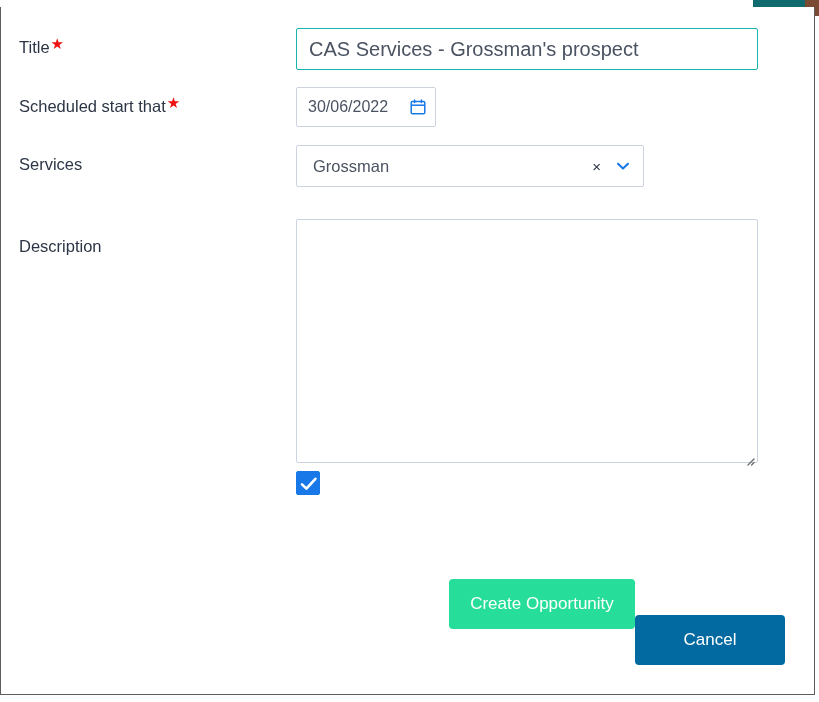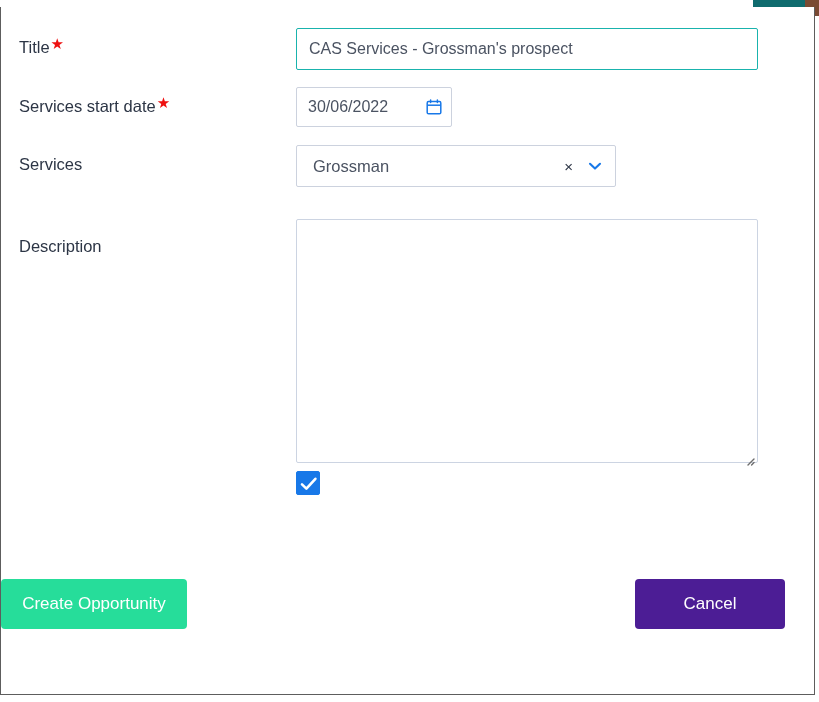--- a/index.html
+++ b/index.html
@@ -131,29 +131,29 @@
   .control-col { position: absolute; left: 295px; }
 
   .text-input {
     width: 462px;
     height: 42px;
     box-sizing: border-box;
     border: 1px solid #19b3ad;
     border-radius: 2px;
     background: #ffffff;
     padding: 0 12px;
-    font-size: 16px;
+    font-size: 20px;
     color: #4b5362;
     font-family: "Liberation Sans", sans-serif;
     outline: none;
   }
 
   .date-wrap {
     position: relative;
-    width: 156px;
+    width: 140px;
     height: 40px;
     box-sizing: border-box;
     border: 1px solid #ccd2de;
     border-radius: 2px;
     background: #fff;
     display: flex;
     align-items: center;
   }
   .date-value {
     font-size: 16px;
@@ -165,21 +165,21 @@
     position: absolute;
     right: 9px;
     top: 50%;
     transform: translateY(-50%);
     width: 16px; height: 16px;
     cursor: pointer;
   }
 
   .select-wrap {
     position: relative;
-    width: 320px;
+    width: 348px;
     height: 42px;
     box-sizing: border-box;
     border: 1px solid #ccd2de;
     border-radius: 2px;
     background: #fff;
     display: flex;
     align-items: center;
   }
   .select-value {
     font-size: 16.5px;
@@ -253,22 +253,21 @@
     border: 1px solid #ccd4e2;
   }
 
   
   .btn-row {
     position: absolute;
     left: 0;
     top: 572px;
     width: 100%;
     display: flex;
-    justify-content: space-between;
-    gap: 30px;
+    justify-content: flex-end;
     padding-right: 29px;
     box-sizing: border-box;
   }
   .btn {
     border: none;
     border-radius: 4px;
     color: #ffffff;
     font-size: 17px;
     font-family: "Liberation Sans", sans-serif;
     cursor: pointer;
@@ -276,21 +275,22 @@
     display: inline-flex;
     align-items: center;
     justify-content: center;
   }
   .btn-primary {
     width: 186px;
     background: #26dd9a;
   }
   .btn-cancel {
     width: 150px;
-    background: #4c1d95;
+    background: #0369a1;
+    margin-top: 36px;
   }
 </style>
 </head>
 <body>
 
 <div class="desktop">
   <div class="desktop-teal-chip"></div>
   <div class="desktop-brown-chip"></div>
 </div>
 
@@ -303,21 +303,21 @@
       <div class="field-label" style="top:10px;">
         <span>Title</span><span class="req-star">★</span>
       </div>
       <div class="control-col" style="top:0;">
         <input class="text-input" type="text" value="CAS Services - Grossman's prospect" style="">
       </div>
     </div>
 
     <div class="form-row" style="top:80px; height:40px;">
       <div class="field-label" style="top:10px;">
-        <span>Services start date</span><span class="req-star">★</span>
+        <span>Scheduled start that</span><span class="req-star">★</span>
       </div>
       <div class="control-col" style="top:0;">
         <div class="date-wrap">
           <span class="date-value">30/06/2022</span>
           <span class="cal-icon">
             <svg width="16" height="16" viewBox="0 0 16 16" aria-hidden="true">
               <rect x="1.2" y="2.6" width="13.6" height="12.2" rx="1.4" fill="none" stroke="#1878e8" stroke-width="1.5"></rect>
               <line x1="1.2" y1="6.2" x2="14.8" y2="6.2" stroke="#1878e8" stroke-width="1.5"></line>
               <line x1="4.6" y1="0.9" x2="4.6" y2="3.6" stroke="#1878e8" stroke-width="1.5" stroke-linecap="round"></line>
               <line x1="11.4" y1="0.9" x2="11.4" y2="3.6" stroke="#1878e8" stroke-width="1.5" stroke-linecap="round"></line>

